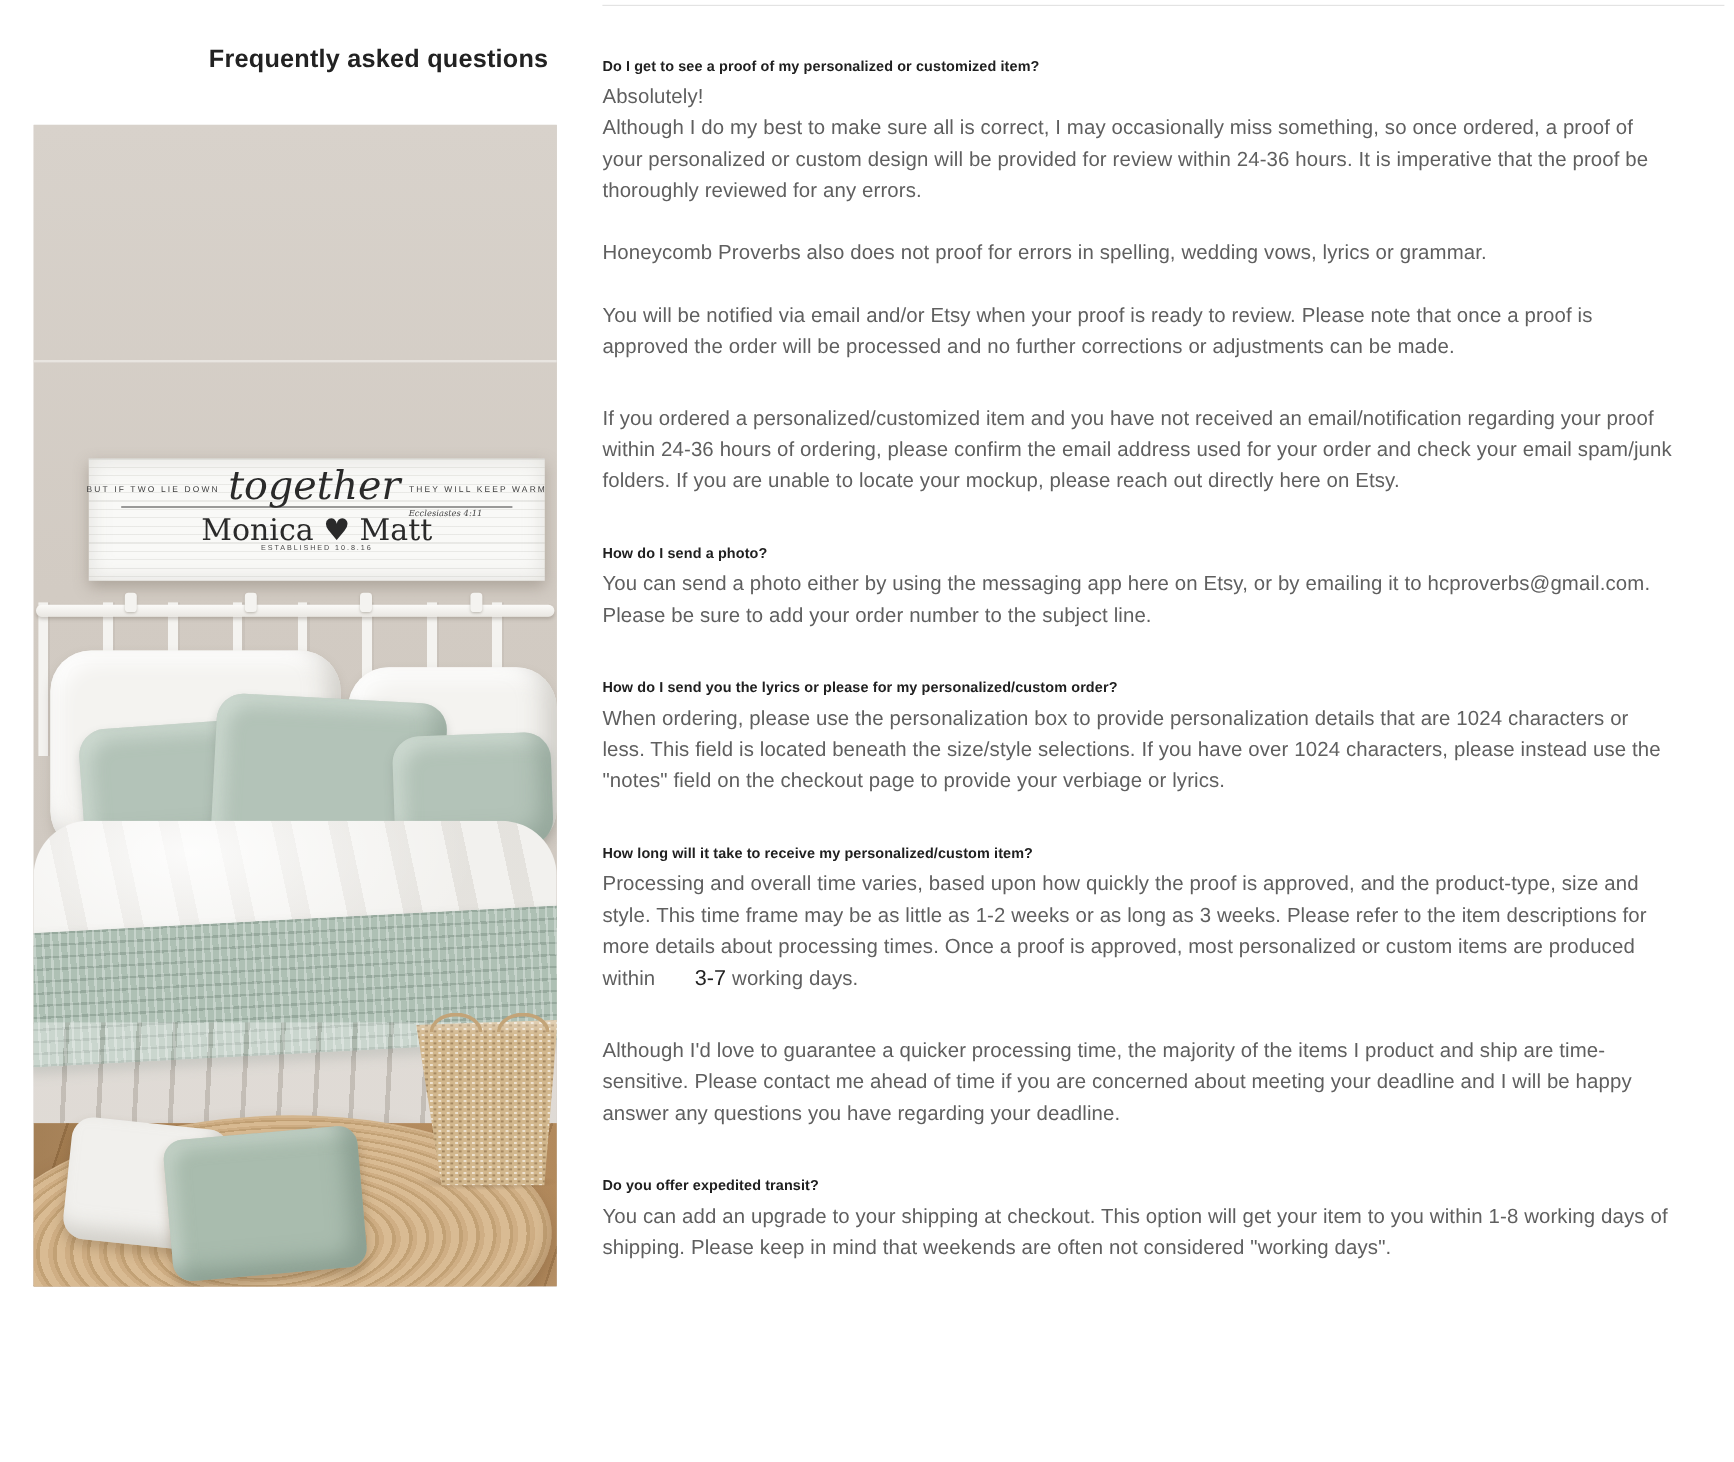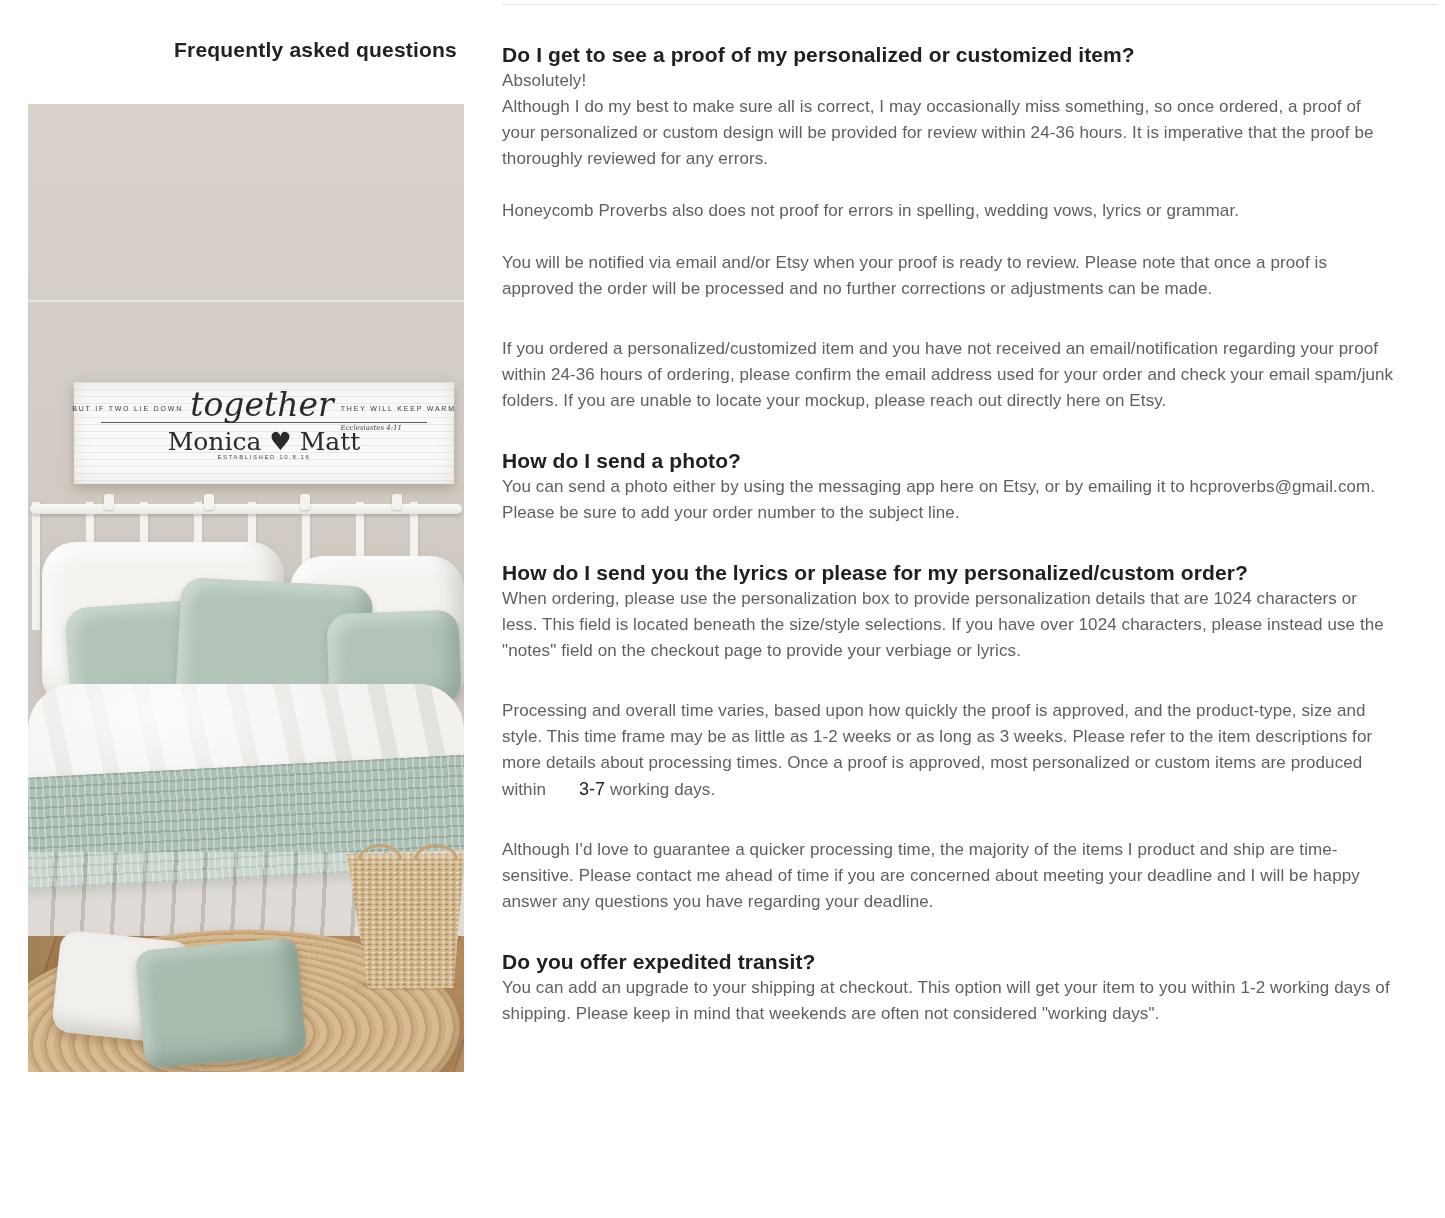--- a/index.html
+++ b/index.html
@@ -138,21 +138,21 @@
   }
   .basket-shadow { position:absolute; left:318px; top:874px; width:120px; height:14px;
     background:radial-gradient(ellipse, rgba(80,55,28,.4), transparent 70%); }
 
   
   .right-col { position:absolute; left:502px; top:0; width:935px; }
   .top-rule { border:none; border-top:1px solid #e3e3e3; margin-top:4px; width:935px; }
   .faq-list { margin-top:37px; width:895px; }
   .faq-item { margin-bottom:34px; }
   .question {
-    font-size:21px; line-height:26px; font-weight:700; color:#202020; letter-spacing:.1px;
+    font-size:12px; line-height:26px; font-weight:700; color:#202020; letter-spacing:.1px;
   }
   .answer {
     font-size:17px; line-height:26px; color:#5f5f5f; white-space:pre-line; letter-spacing:.1px;
   }
   .em-dark { color:#222; font-size:18px;margin-left:28px; }
 </style>
 </head>
 <body>
 
 <div class="page">
@@ -227,27 +227,28 @@
         <p class="question">How do I send a photo?</p>
         <p class="answer">You can send a photo either by using the messaging app here on Etsy, or by emailing it to hcproverbs@gmail.com. Please be sure to add your order number to the subject line.</p>
       </div>
 
       <div class="faq-item">
         <p class="question">How do I send you the lyrics or please for my personalized/custom order?</p>
         <p class="answer">When ordering, please use the personalization box to provide personalization details that are 1024 characters or less. This field is located beneath the size/style selections. If you have over 1024 characters, please instead use the "notes" field on the checkout page to provide your verbiage or lyrics.</p>
       </div>
 
       <div class="faq-item">
+        <p class="question">How long will it take to receive my personalized/custom item?</p>
         <p class="answer"><span>Processing and overall time varies, based upon how quickly the proof is approved, and the product-type, size and style. This time frame may be as little as 1-2 weeks or as long as 3 weeks. Please refer to the item descriptions for more details about processing times. Once a proof is approved, most personalized or custom items are produced within </span><span class="em-dark">3-7</span><span> working days.</span></p>
       </div>
 
       <div class="faq-item">
         <p class="answer">Although I'd love to guarantee a quicker processing time, the majority of the items I product and ship are time-sensitive. Please contact me ahead of time if you are concerned about meeting your deadline and I will be happy answer any questions you have regarding your deadline.</p>
       </div>
 
       <div class="faq-item">
         <p class="question">Do you offer expedited transit?</p>
-        <p class="answer">You can add an upgrade to your shipping at checkout. This option will get your item to you within 1-2 working days of shipping. Please keep in mind that weekends are often not considered "working days".</p>
+        <p class="answer">You can add an upgrade to your shipping at checkout. This option will get your item to you within 1-8 working days of shipping. Please keep in mind that weekends are often not considered "working days".</p>
       </div>
 
     </div>
   </div>
 </div>
 
 </body></html>

